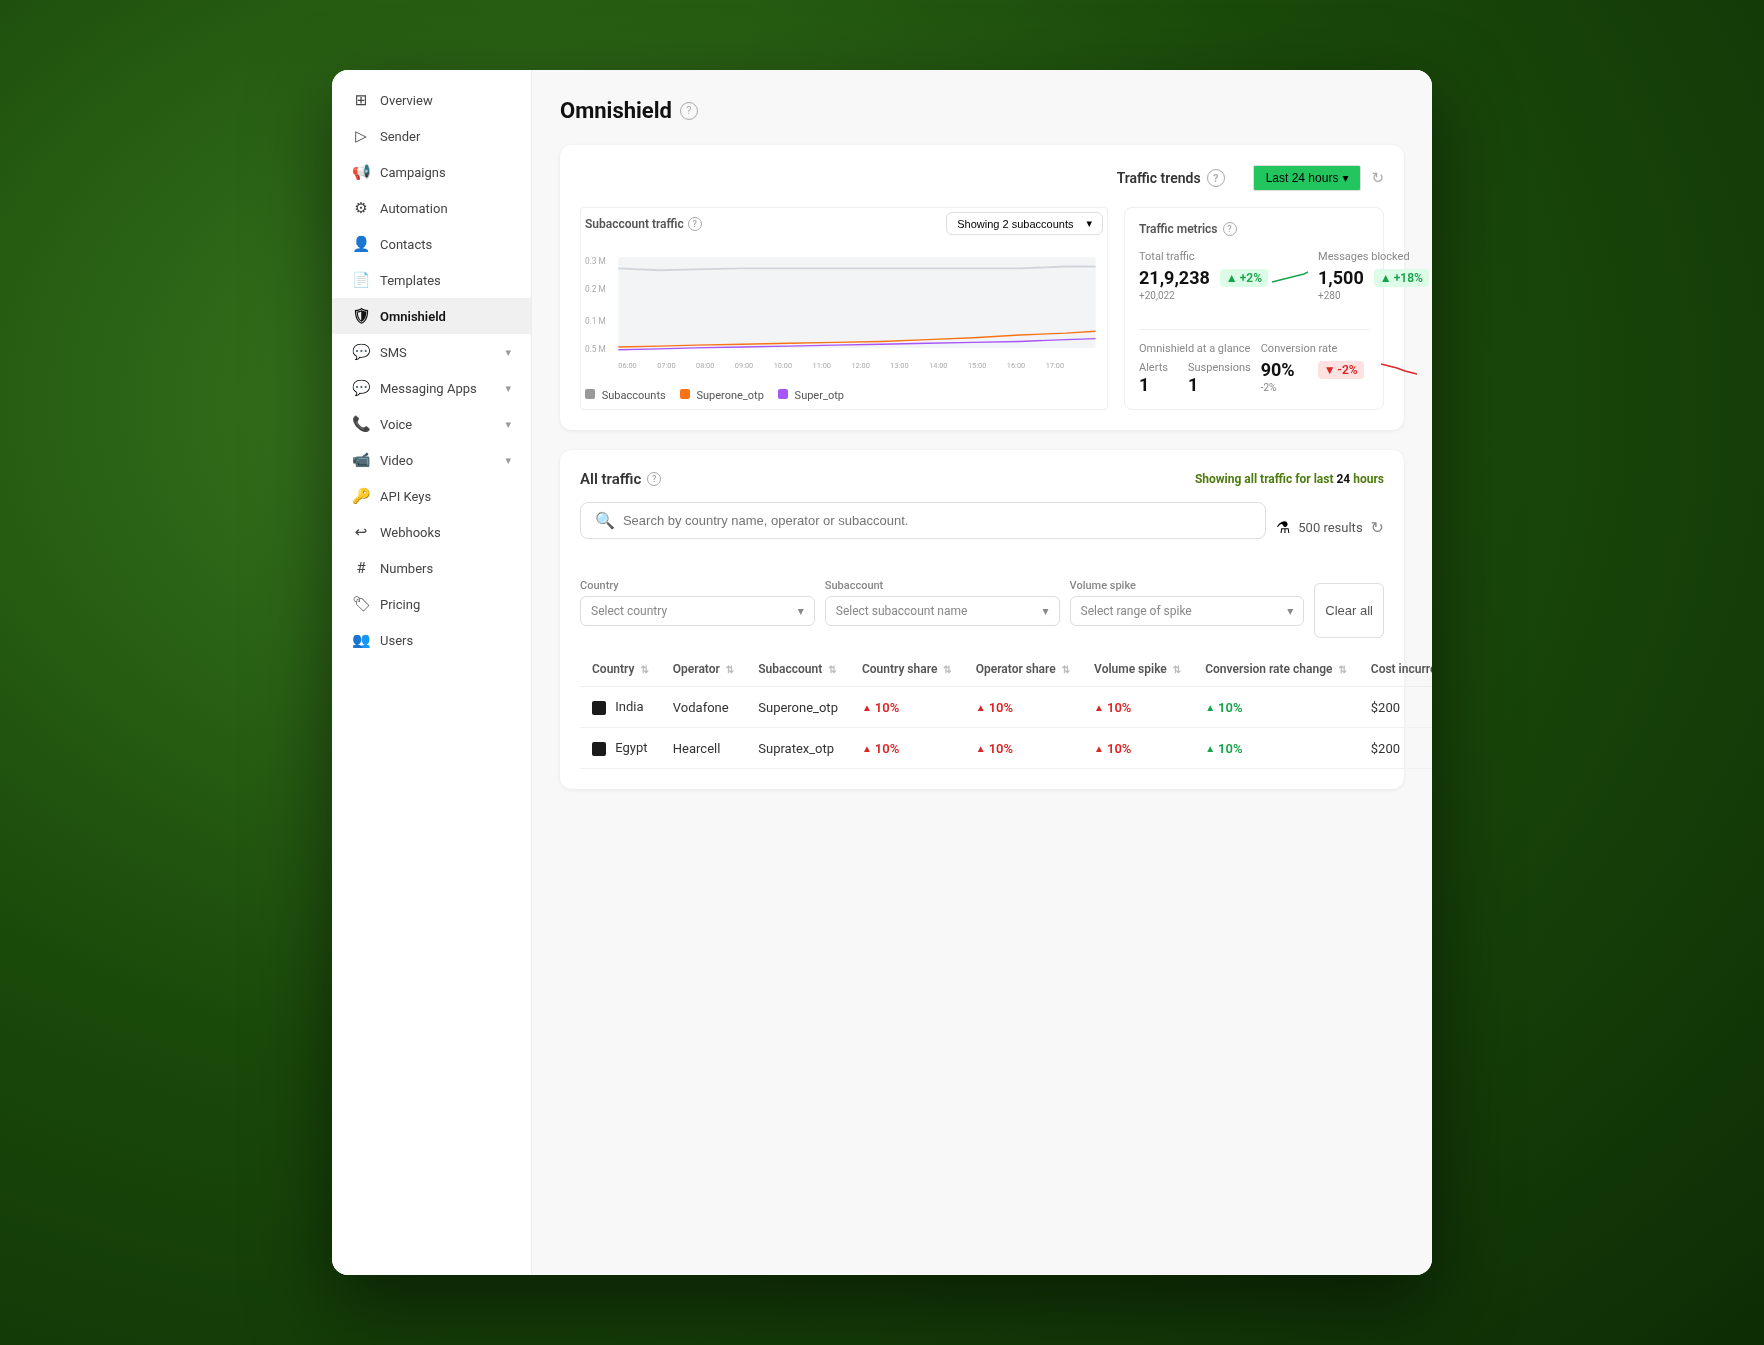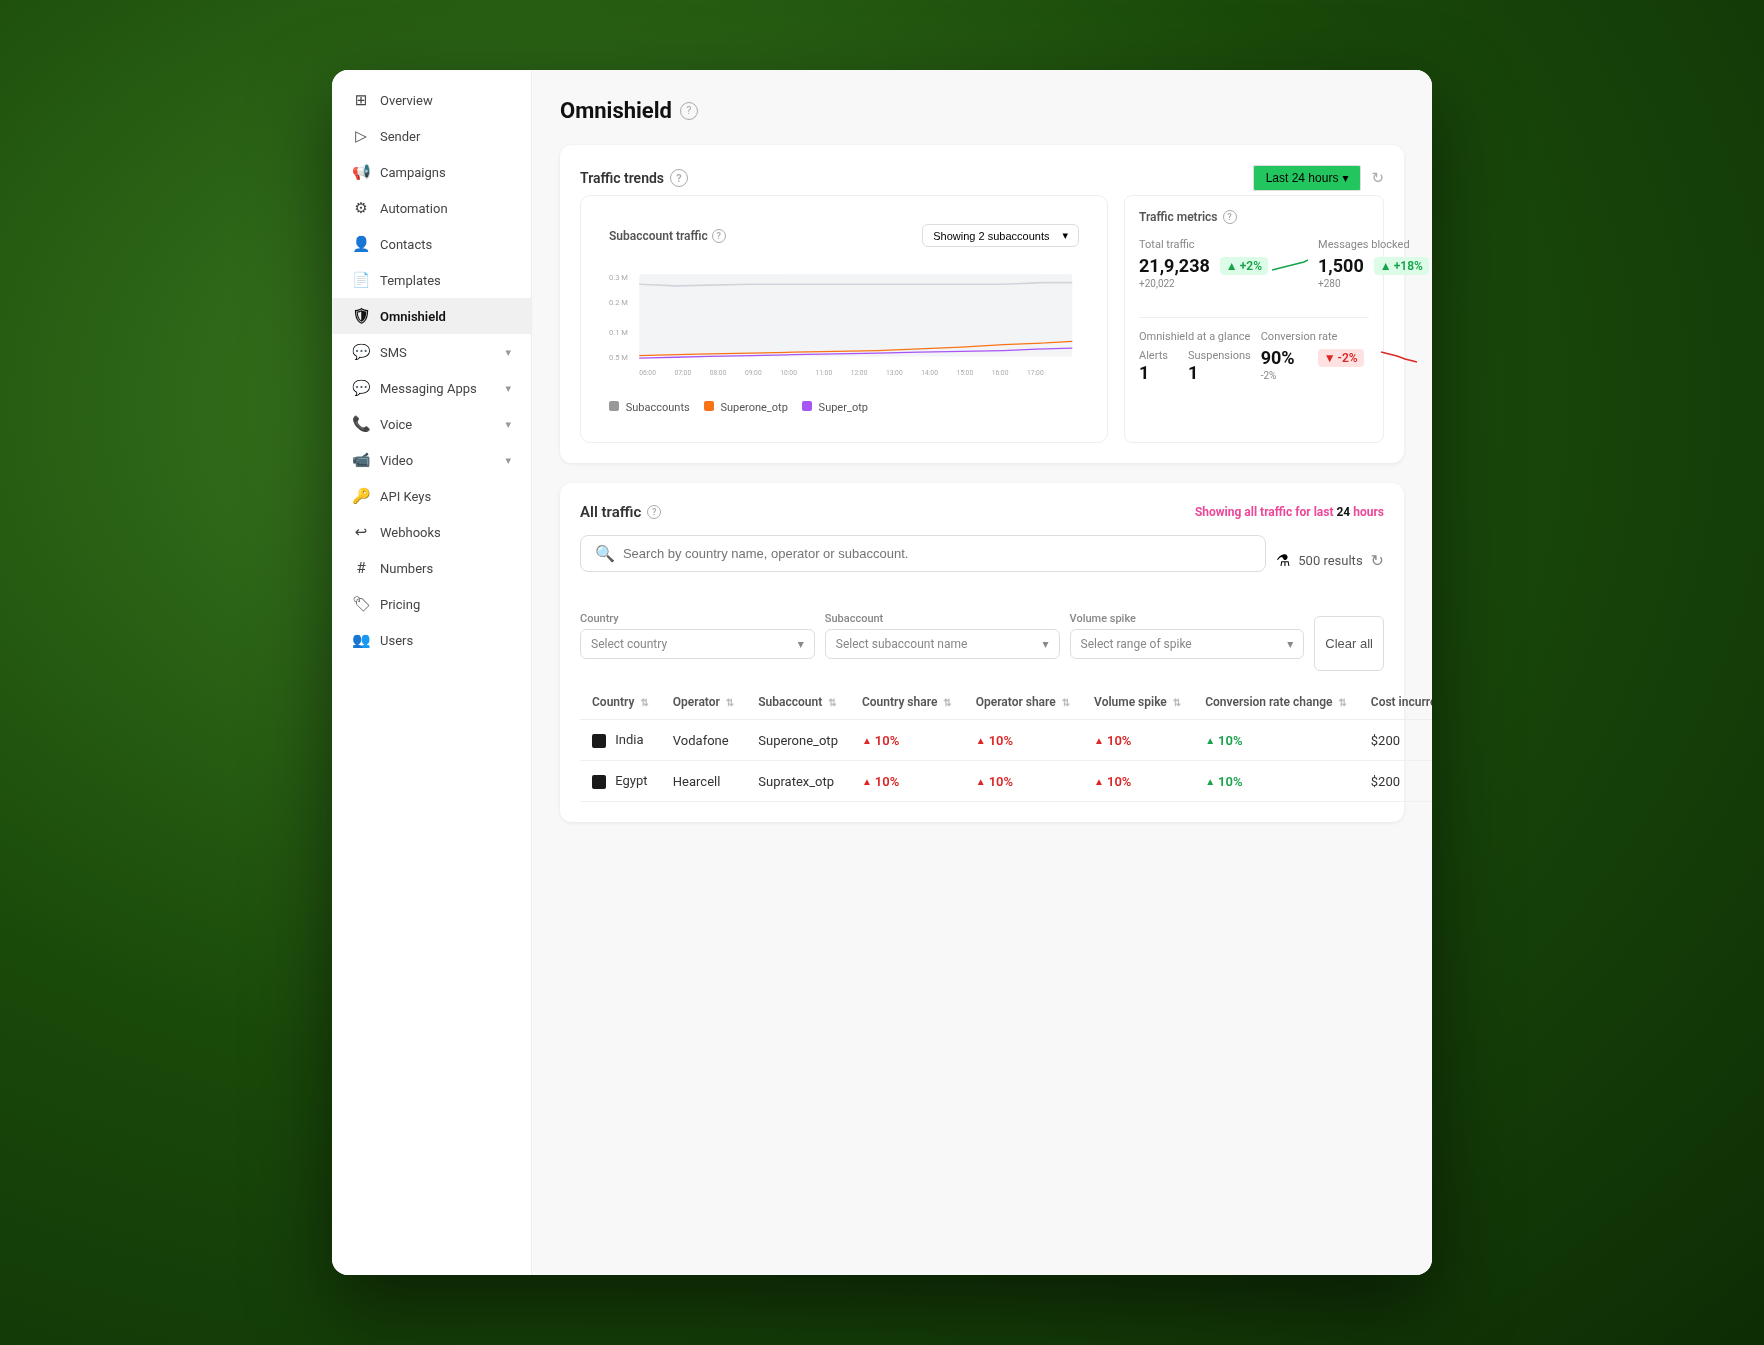--- a/index.html
+++ b/index.html
@@ -135,22 +135,23 @@
     .card {
       background: #fff;
       border-radius: 12px;
       padding: 20px;
       margin-bottom: 20px;
       box-shadow: 0 1px 4px rgba(0,0,0,0.07);
     }
     .card-header {
       display: flex;
       align-items: center;
-      justify-content: space-between;
-      margin-bottom: 4px;
+      justify-content: flex-end;
+      margin-bottom: 16px;
+      gap: 28px;
     }
     .card-title {
       font-size: 14px;
       font-weight: 600;
       color: #333;
       display: flex; align-items: center; gap: 6px;
     }
     .time-filter-btn {
       border: 1px solid #ddd;
       background: #22c55e;
@@ -163,22 +164,22 @@
     .refresh-icon { color: #aaa; cursor: pointer; font-size: 15px; }
 
     
     .traffic-inner {
       display: flex;
       gap: 16px;
     }
     .chart-area {
       flex: 1;
       border: 1px solid #eee;
-      border-radius: 10px;
-      padding: 28px;
+      border-radius: 4px;
+      padding: 4px;
     }
     .chart-subheader {
       display: flex; align-items: center; justify-content: space-between;
       margin-bottom: 10px;
     }
     .chart-label { font-size: 12px; font-weight: 600; color: #555; display: flex; align-items: center; gap: 4px; }
     .subaccounts-btn {
       border: 1px solid #ddd;
       background: #fff;
       border-radius: 6px;
@@ -230,21 +231,21 @@
     
     .section-header {
       display: flex; align-items: center; justify-content: space-between;
       margin-bottom: 14px;
     }
     .section-title {
       font-size: 15px; font-weight: 600; color: #333;
       display: flex; align-items: center; gap: 6px;
     }
     .section-subtitle { font-size: 12px; color: #888; }
-    .section-subtitle span { font-weight: 700; color: #ec4899; }
+    .section-subtitle span { font-weight: 700; color: #4d7c0f; }
 
     .search-bar {
       display: flex; align-items: center;
       border: 1px solid #ddd; border-radius: 8px;
       padding: 8px 14px; background: #fff; gap: 8px;
       margin-bottom: 14px;
     }
     .search-bar input {
       border: none; outline: none; font-size: 13px; color: #555; flex: 1;
       background: transparent;

